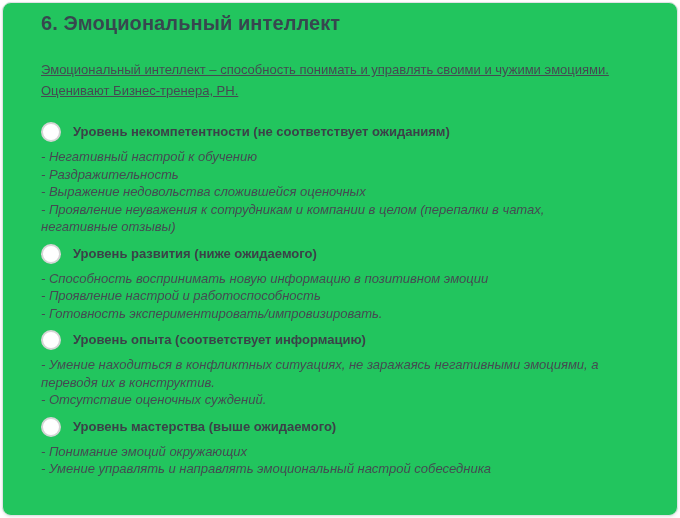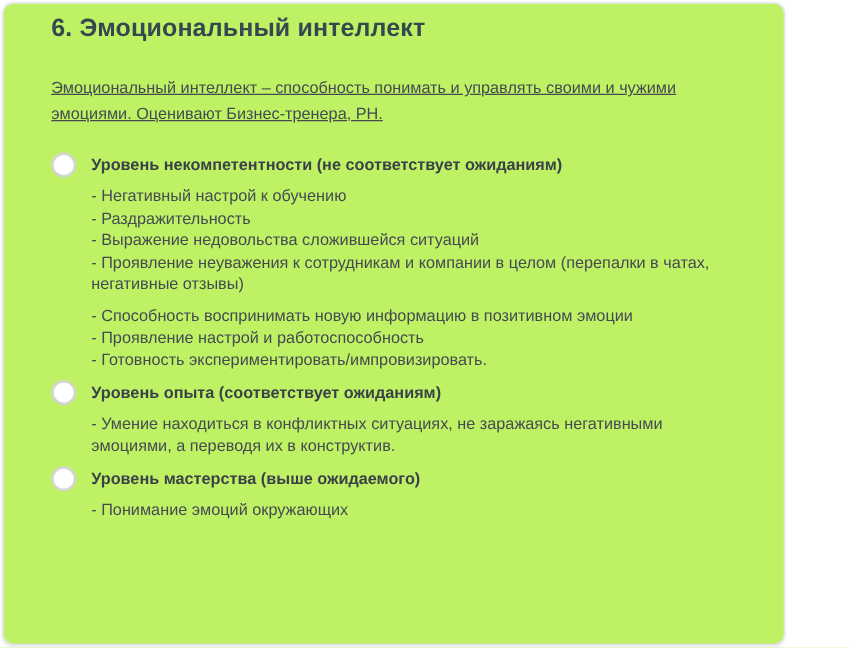--- a/index.html
+++ b/index.html
@@ -5,22 +5,22 @@
   * { margin: 0; padding: 0; box-sizing: border-box; }
   html, body {
     width: 680px; height: 518px;
     background: #ffffff;
     font-family: "Liberation Sans", sans-serif;
     -webkit-font-smoothing: antialiased;
   }
   .card {
     position: absolute;
     left: 2px; top: 2px;
-    width: 626px; height: 514px;
-    background: #bef264;
+    width: 676px; height: 514px;
+    background: #22c55e;
     border: 1px solid var(--card-border, #e0e2e5);
     border-radius: 9px;
     box-shadow: 0 1px 3px rgba(0,0,0,0.10);
     padding: 9px 35px 6px 38px;
     overflow: hidden;
   }
   .title {
     font-size: 20px;
     font-weight: bold;
     color: var(--title-color, #37474f);
@@ -49,23 +49,23 @@
     background: #ffffff;
   }
   .option-label {
     margin-left: 12px;
     font-size: 13px;
     font-weight: bold;
     color: var(--label-color, #3b4148);
     line-height: 20px;
   }
   .option-details {
-    margin-left: 32px;
     margin-top: 6px;
     max-width: 573px;
+    font-style: italic;
   }
   .detail-line {
     font-size: 13px;
     color: var(--text-color, #454a52);
     line-height: 17.5px;
   }
 </style>
 </head>
 <body>
 
@@ -74,43 +74,49 @@
   <div class="description">Эмоциональный интеллект – способность понимать и управлять своими и чужими эмоциями. Оценивают Бизнес-тренера, РН.</div>
   <div id="options">
       <div class="option">
         <div class="option-row">
           <span class="radio"></span>
           <span class="option-label">Уровень некомпетентности (не соответствует ожиданиям)</span>
         </div>
         <div class="option-details">
           <div class="detail-line">- Негативный настрой к обучению</div>
           <div class="detail-line">- Раздражительность</div>
-          <div class="detail-line">- Выражение недовольства сложившейся ситуаций</div>
+          <div class="detail-line">- Выражение недовольства сложившейся оценочных</div>
           <div class="detail-line">- Проявление неуважения к сотрудникам и компании в целом (перепалки в чатах, негативные отзывы)</div>
         </div>
       </div>
       <div class="option">
+        <div class="option-row">
+          <span class="radio"></span>
+          <span class="option-label">Уровень развития (ниже ожидаемого)</span>
+        </div>
         <div class="option-details">
           <div class="detail-line">- Способность воспринимать новую информацию в позитивном эмоции</div>
           <div class="detail-line">- Проявление настрой и работоспособность</div>
           <div class="detail-line">- Готовность экспериментировать/импровизировать.</div>
         </div>
       </div>
       <div class="option">
         <div class="option-row">
           <span class="radio"></span>
-          <span class="option-label">Уровень опыта (соответствует ожиданиям)</span>
+          <span class="option-label">Уровень опыта (соответствует информацию)</span>
         </div>
         <div class="option-details">
           <div class="detail-line">- Умение находиться в конфликтных ситуациях, не заражаясь негативными эмоциями, а переводя их в конструктив.</div>
+          <div class="detail-line">- Отсутствие оценочных суждений.</div>
         </div>
       </div>
       <div class="option">
         <div class="option-row">
           <span class="radio"></span>
           <span class="option-label">Уровень мастерства (выше ожидаемого)</span>
         </div>
         <div class="option-details">
           <div class="detail-line">- Понимание эмоций окружающих</div>
+          <div class="detail-line">- Умение управлять и направлять эмоциональный настрой собеседника</div>
         </div>
       </div>
     </div>
 </div>
 
 </body></html>

